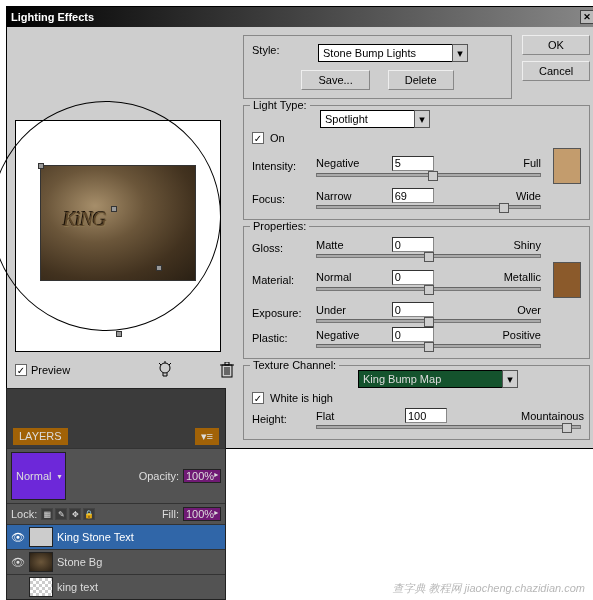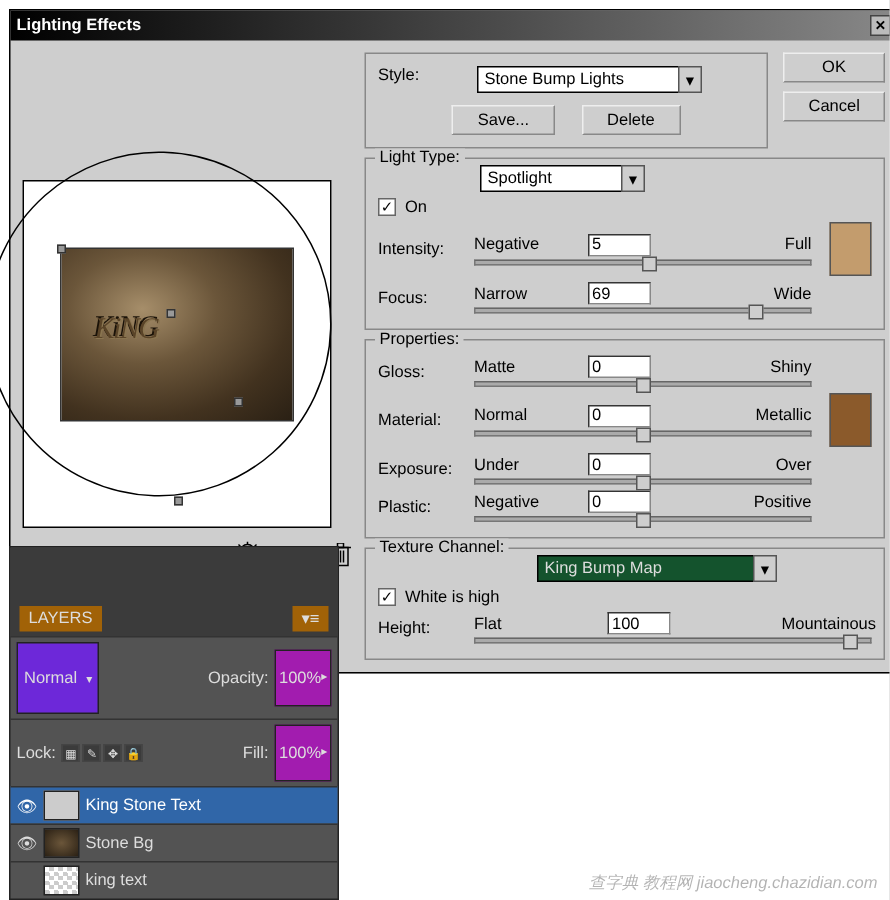--- a/index.html
+++ b/index.html
@@ -49,21 +49,21 @@
 .layers-tab .menu { margin-left: auto; }
 .layers-row { display: flex; align-items: center; gap: 4px; padding: 3px 4px; border-top: 1px solid #333; }
 .layers-select { background: #6d28d9; border: 1px solid #222; padding: 17px 4px; display: flex; align-items: center; }
 .layers-select .arr { margin-left: 6px; font-size: 8px; }
 .layer-item { display: flex; align-items: center; gap: 4px; padding: 2px 4px; border-top: 1px solid #333; }
 .layer-item.active { background: #3066a8; color: #fff; }
 .eye { width: 14px; height: 14px; display: flex; align-items: center; justify-content: center; }
 .thumb { width: 24px; height: 20px; background: #fff; border: 1px solid #222; }
 .thumb.stone { background: radial-gradient(#6b563a, #2a2014); }
 .thumb.grey { background: #ccc; }
-.num-small { width: 38px; background: #a21caf; border: 1px solid #222; padding: 12px 2px; display: flex; }
+.num-small { width: 38px; background: #701a75; border: 1px solid #222; padding: 0 2px; display: flex; }
 .lock-icons { display: flex; gap: 2px; }
 .lock-icons span { width: 12px; height: 12px; border: 1px solid #444; display: flex; align-items: center; justify-content: center; font-size: 8px; background: #3b3b3b; }
 .watermark { position: absolute; right: 8px; bottom: 4px; color: rgba(0,0,0,0.3); font-size: 11px; font-style: italic; pointer-events: none; }
 </style>
 </head>
 <body>
 
 <div class="dialog">
   <div class="titlebar">
     <span>Lighting Effects</span>

